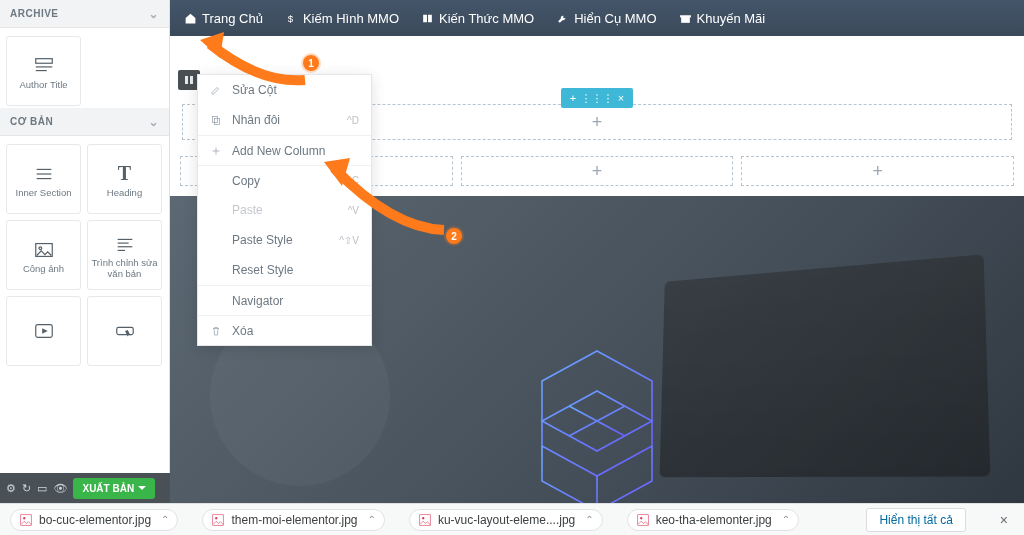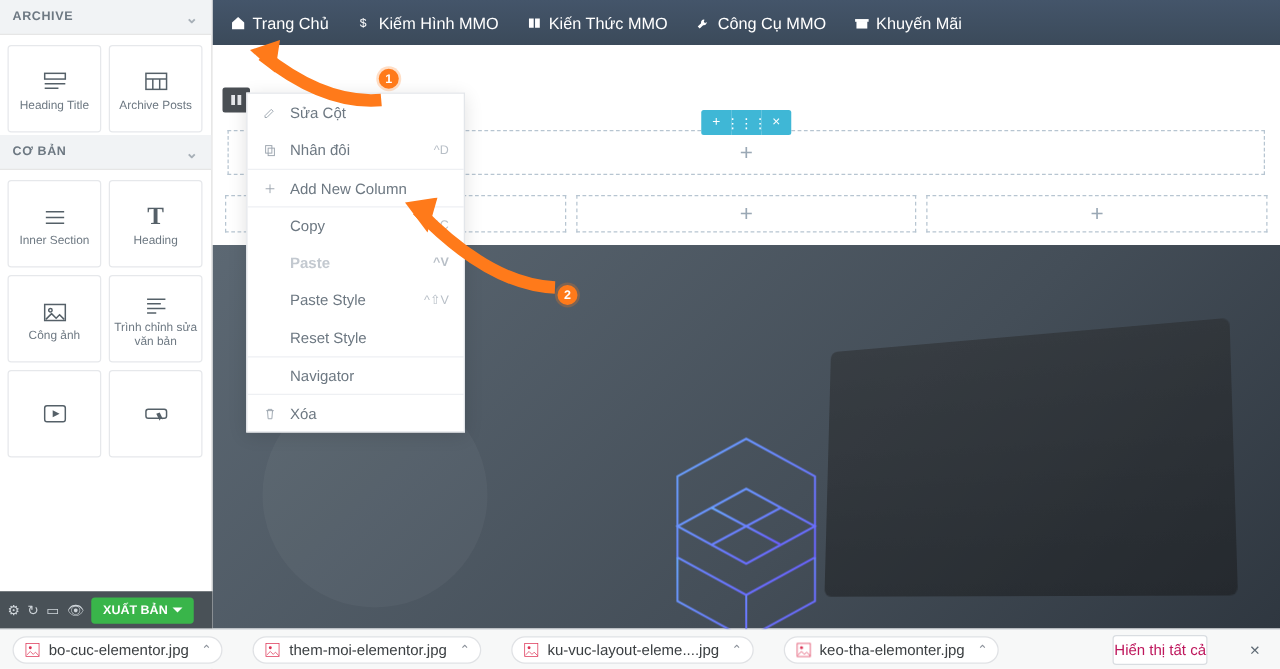--- a/index.html
+++ b/index.html
@@ -46,65 +46,54 @@
 .cube svg{width:100%;height:100%;}
 
 
 .col-tab{position:absolute;left:178px;top:70px;width:22px;height:20px;background:#4a4f54;border-radius:2px;z-index:30;display:flex;align-items:center;justify-content:center;}
 .col-tab svg{width:12px;height:12px;fill:#e6e8eb;}
 .ctx{position:absolute;left:197px;top:74px;width:175px;background:#fff;border:1px solid #e3e6ea;box-shadow:0 3px 14px rgba(0,0,0,.12);z-index:30;font-size:12px;color:#6d7882;}
 .ctx .row{height:30px;display:flex;align-items:center;padding:0 12px;gap:10px;}
 .ctx .row svg{width:12px;height:12px;fill:none;stroke:#9aa3ad;stroke-width:1.5;}
 .ctx .row.sep{border-top:1px solid #eef0f3;}
 .ctx .row .sc{margin-left:auto;font-size:10px;color:#b8bfc7;}
-.ctx .row.disabled{color:#c3c9d0;font-weight:bold;}
+.ctx .row.disabled{color:#c3c9d0;}
 
 
 .arrow{position:absolute;z-index:40;}
 .arrow svg{width:100%;height:100%;}
 .badge-num{position:absolute;width:16px;height:16px;border-radius:50%;background:#ff7a1a;color:#fff;font-size:10px;font-weight:700;display:flex;align-items:center;justify-content:center;z-index:41;box-shadow:0 0 0 2px rgba(255,122,26,.25);}
 
 
 .dlbar{position:absolute;left:0;right:0;bottom:0;height:32px;background:#f7f8f8;border-top:1px solid #dfe2e5;display:flex;align-items:center;padding:0 10px;gap:24px;font-size:12px;color:#3c4043;}
 .dl{display:flex;align-items:center;gap:6px;padding:3px 8px;border:1px solid #e0e2e5;border-radius:14px;background:#fff;}
 .dl .fic{width:14px;height:14px;}
 .dl .car{margin-left:4px;color:#8a9099;font-size:10px;}
 .dlbar .spacer{flex:1;}
-.showall{border:1px solid #d9dde1;border-radius:3px;background:#fff;padding:4px 0;font-size:12px;color:#be185d;}
+.showall{border:1px solid #d9dde1;border-radius:3px;background:#fff;padding:4px 12px;font-size:12px;color:#0369a1;}
 .dlbar .close{color:#5f6a74;font-size:14px;margin:0 6px 0 10px;}
 </style>
 </head>
 <body>
 
 <div class="sidebar">
   <div class="panel-head">
     <span>ARCHIVE</span>
     <span class="chev">⌄</span>
   </div>
   <div class="widgets">
     <div class="widget">
       <div class="ic">
           <svg viewBox="0 0 24 24">
             <rect x="3" y="4" width="18" height="5"></rect>
             <line x1="3" y1="13" x2="21" y2="13"></line>
             <line x1="3" y1="17" x2="15" y2="17"></line>
           </svg>
         </div>
-      <span>Heading Title</span>
-    </div>
-    <div class="widget">
-      <div class="ic">
-          <svg viewBox="0 0 24 24">
-            <rect x="3" y="4" width="18" height="14"></rect>
-            <line x1="3" y1="9" x2="21" y2="9"></line>
-            <line x1="9" y1="9" x2="9" y2="18"></line>
-            <line x1="15" y1="9" x2="15" y2="18"></line>
-          </svg>
-        </div>
-      <span>Archive Posts</span>
+      <span>Author Title</span>
     </div>
   </div>
 
   <div class="panel-head">
     <span>CƠ BẢN</span>
     <span class="chev">⌄</span>
   </div>
   <div class="widgets">
     <div class="widget">
       <div class="ic">
@@ -190,21 +179,21 @@
     <a>
         <svg viewBox="0 0 24 24">
           <path d="M4 5h7v14H4zM13 5h7v14h-7z"></path>
         </svg>
         <span>Kiến Thức MMO</span>
       </a>
     <a>
         <svg viewBox="0 0 24 24">
           <path d="M14 7a4 4 0 00-5 5l-5 5 3 3 5-5a4 4 0 005-5l-2 2-2-2z"></path>
         </svg>
-        <span>Công Cụ MMO</span>
+        <span>Hiển Cụ MMO</span>
       </a>
     <a>
         <svg viewBox="0 0 24 24">
           <rect x="4" y="9" width="16" height="11"></rect>
           <rect x="2" y="6" width="20" height="4"></rect>
           <line x1="12" y1="6" x2="12" y2="20"></line>
         </svg>
         <span>Khuyến Mãi</span>
       </a>
   </div>

